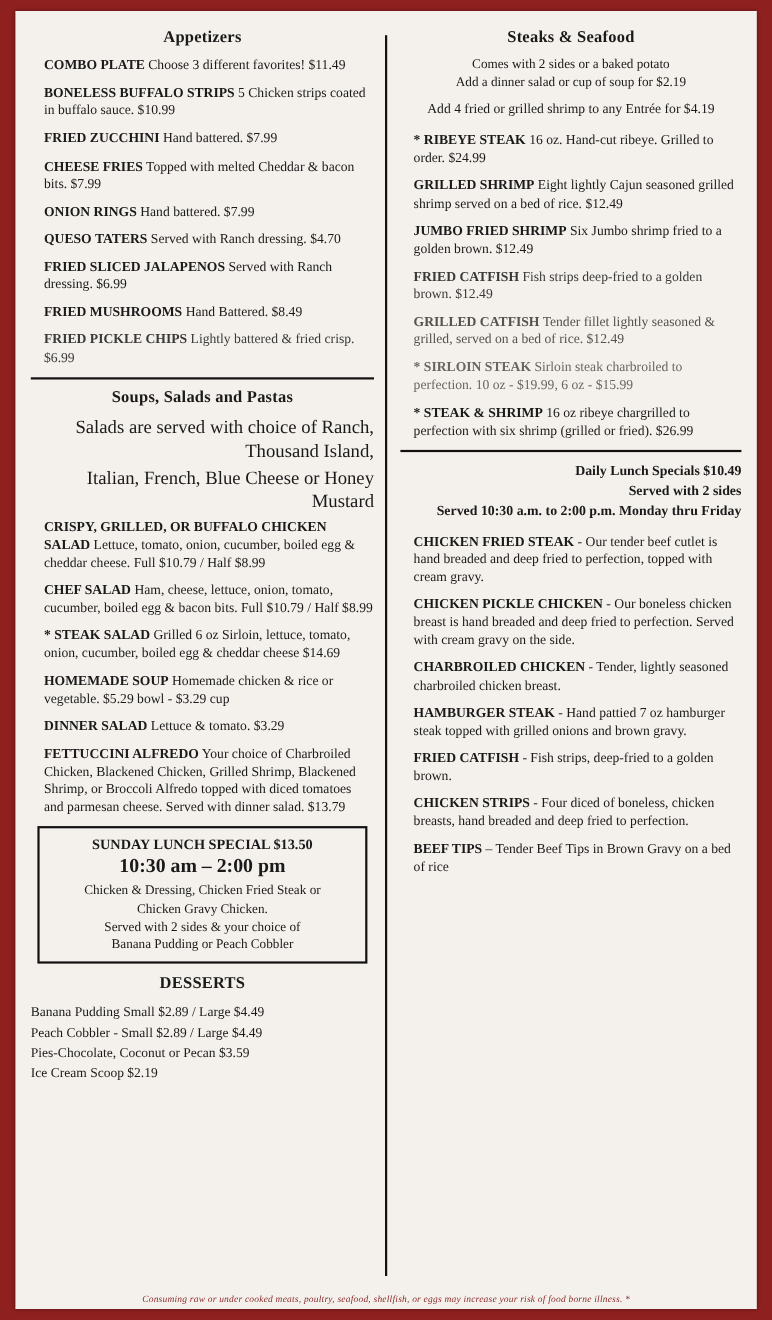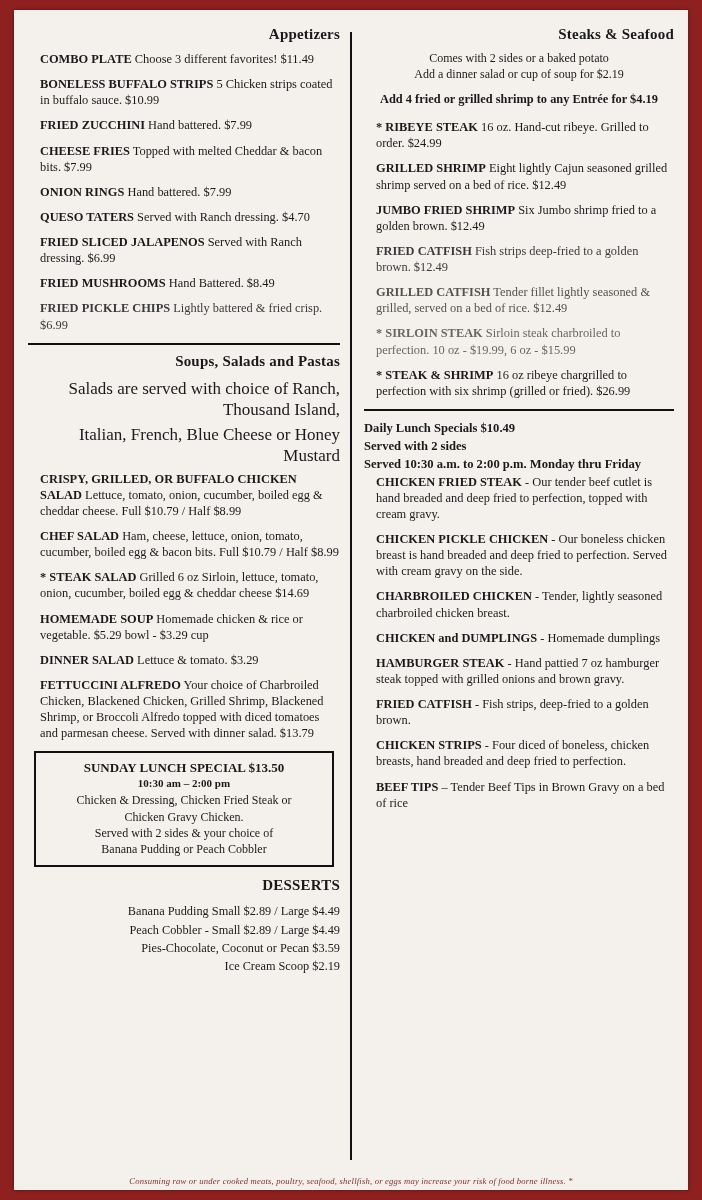--- a/index.html
+++ b/index.html
@@ -15,47 +15,47 @@
     box-shadow:0 0 4px rgba(0,0,0,.4);
     overflow:hidden;
   }
   .cols{display:flex;padding:16px 14px 0 14px;box-sizing:border-box;height:1150px;}
   .col{box-sizing:border-box;}
   .col-left{width:322px;padding-right:10px;border-right:none;}
   .col-right{width:322px;padding-left:12px;}
   .divider{width:2px;background:#111;margin-top:6px;height:1128px;}
 
   h2.sec{
-    text-align:right;font-size:15px;font-weight:bold;margin:0 0 8px 0;
+    text-align:center;font-size:15px;font-weight:bold;margin:0 0 8px 0;
     letter-spacing:.2px;
   }
   .centertext{text-align:right;font-size:17px;line-height:1.25;margin:0 0 4px 0;}
   .item{font-size:12.4px;line-height:1.3;margin:0 0 9px 12px;}
   .item .nm{font-weight:bold;}
   .rule{border:0;border-top:2px solid #111;margin:10px 0 8px 0;}
 
   .specials-box{
     border:2px solid #111;margin:10px 6px 10px 6px;padding:7px 6px 8px 6px;
     text-align:center;
   }
   .specials-box .t{font-weight:bold;font-size:13px;margin-bottom:1px;}
-  .specials-box .s{font-weight:bold;font-size:11px;margin-bottom:3px;}
+  .specials-box .s{font-weight:bold;font-size:18px;margin-bottom:3px;}
   .specials-box .l{font-size:12px;line-height:1.35;}
 
   .desserts h2{margin-top:8px;}
-  .dess-line{text-align:right;font-size:12.3px;line-height:1.5;}
+  .dess-line{text-align:left;font-size:12.3px;line-height:1.5;}
 
   .footer{
     position:absolute;left:0;bottom:4px;width:100%;text-align:center;
     font-size:8.6px;font-style:italic;color:#8a2a2a;letter-spacing:.2px;
   }
   .rhead{text-align:center;}
   .rhead .l{font-size:12px;line-height:1.3;}
-  .bold-c{text-align:center;font-weight:bold;font-size:12.4px;margin:10px 0 12px 0;}
-  .lunch-head{text-align:left;font-weight:bold;font-size:12.6px;line-height:1.45;margin:2px 0 0 0;}
+  .bold-c{text-align:center;font-weight:normal;font-size:12.4px;margin:10px 0 12px 0;}
+  .lunch-head{text-align:right;font-weight:bold;font-size:12.6px;line-height:1.45;margin:2px 0 10px 0;}
   .fade1{color:#3a3a3a;}
   .fade2{color:#55514d;}
   .fade3{color:#6a6560;}
 </style>
 </head>
 <body>
 
 <div class="page">
   <div class="cols">
 
@@ -205,24 +205,20 @@
       </div>
       <div class="item">
         <span class="nm">CHICKEN PICKLE CHICKEN</span>
         <span>-  Our boneless chicken breast is hand breaded and deep fried to perfection.  Served with cream gravy on the side.</span>
       </div>
       <div class="item">
         <span class="nm">CHARBROILED CHICKEN</span>
         <span>-  Tender, lightly seasoned charbroiled chicken breast.</span>
       </div>
       <div class="item">
-        <span class="nm">CHICKEN and DUMPLINGS</span>
-        <span>-  Homemade dumplings</span>
-      </div>
-      <div class="item">
         <span class="nm">HAMBURGER STEAK</span>
         <span>-  Hand pattied 7 oz hamburger steak topped with grilled onions and brown gravy.</span>
       </div>
       <div class="item">
         <span class="nm">FRIED CATFISH</span>
         <span>-  Fish strips, deep-fried to a golden brown.</span>
       </div>
       <div class="item">
         <span class="nm">CHICKEN STRIPS</span>
         <span>-  Four diced of boneless, chicken breasts, hand breaded and deep fried to perfection.</span>

